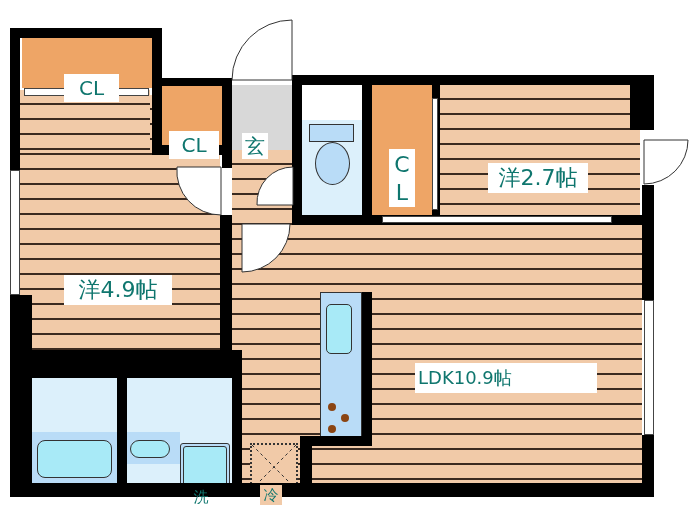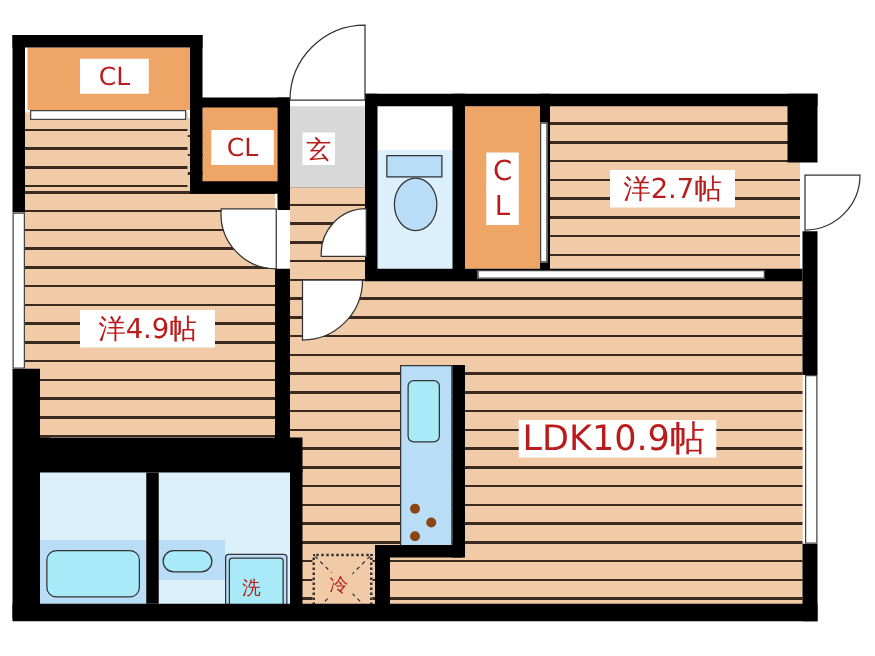--- a/index.html
+++ b/index.html
@@ -8,23 +8,24 @@
   .wall { position: absolute; background: #000; }
   .floor {
     position: absolute;
     background-color: #f1caa8;
     background-image: repeating-linear-gradient(to bottom, #f1caa8 0px, #f1caa8 13px, #3a2a20 13px, #3a2a20 15px);
   }
   .closet { position: absolute; background: #eea566; }
   .wet { position: absolute; background: #dcf0fb; }
   .entry { position: absolute; background: #d8d8d8; }
   .label {
-    position: absolute; background: #ffffff; color: #b91c1c;
+    position: absolute; background: #ffffff; color: #0f766e;
     font-family: "DejaVu Sans", sans-serif; display: flex; align-items: center; justify-content: center;
     white-space: nowrap;
+    margin-top: 27px;
   }
   .door-arc { position: absolute; }
   .window { position: absolute; background: #fff; border: 1px solid #444; box-sizing: border-box; }
   svg { display: block; }
 </style>
 </head>
 <body>
 
 <div>
 
@@ -113,16 +114,16 @@
   <div class="abs" style="left:432px;top:98px;width:6px;height:112px;background:#fff;border:1px solid #444;box-sizing:border-box;"></div>
   <div class="abs" style="left:24px;top:88px;width:125px;height:8px;background:#fff;border:1px solid #444;box-sizing:border-box;"></div>
 
   <div class="label" style="left:64px;top:47px;width:55px;height:28px;font-size:20px;">CL</div>
   <div class="label" style="left:169px;top:104px;width:50px;height:28px;font-size:20px;">CL</div>
   <div class="label" style="left:242px;top:106px;width:26px;height:26px;font-size:20px;">玄</div>
   <div class="label" style="left:389px;top:122px;width:26px;height:30px;font-size:22px;">C</div>
   <div class="label" style="left:389px;top:150px;width:26px;height:30px;font-size:22px;">L</div>
   <div class="label" style="left:488px;top:136px;width:100px;height:30px;font-size:22px;">洋2.7帖</div>
   <div class="label" style="left:64px;top:248px;width:108px;height:30px;font-size:22px;">洋4.9帖</div>
-  <div class="label" style="left:415px;top:336px;width:158px;height:30px;font-size:28px;justify-content:flex-start;padding-left:3px;box-sizing:border-box;">LDK10.9帖</div>
+  <div class="label" style="left:415px;top:336px;width:182px;height:30px;font-size:18px;justify-content:flex-start;padding-left:3px;box-sizing:border-box;">LDK10.9帖</div>
   <div class="label" style="left:190px;top:460px;width:22px;height:20px;font-size:15px;background:transparent;">洗</div>
   <div class="label" style="left:260px;top:458px;width:22px;height:20px;font-size:15px;background:#f1caa8;">冷</div>
 </div>
 
 </body></html>

